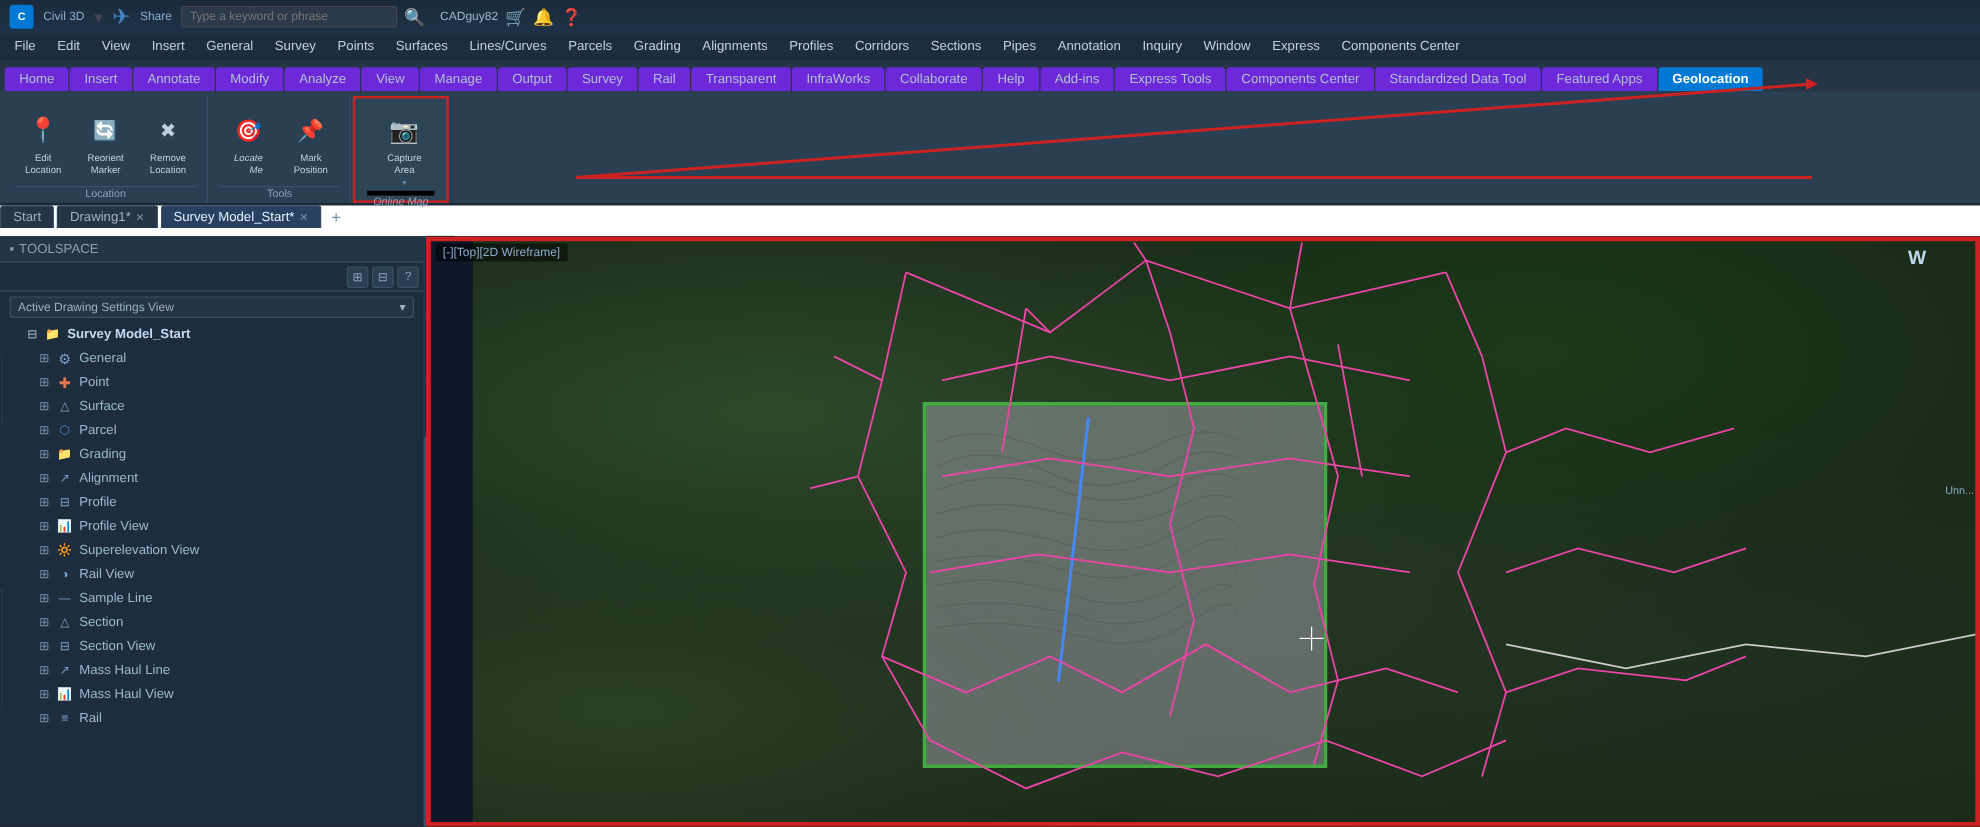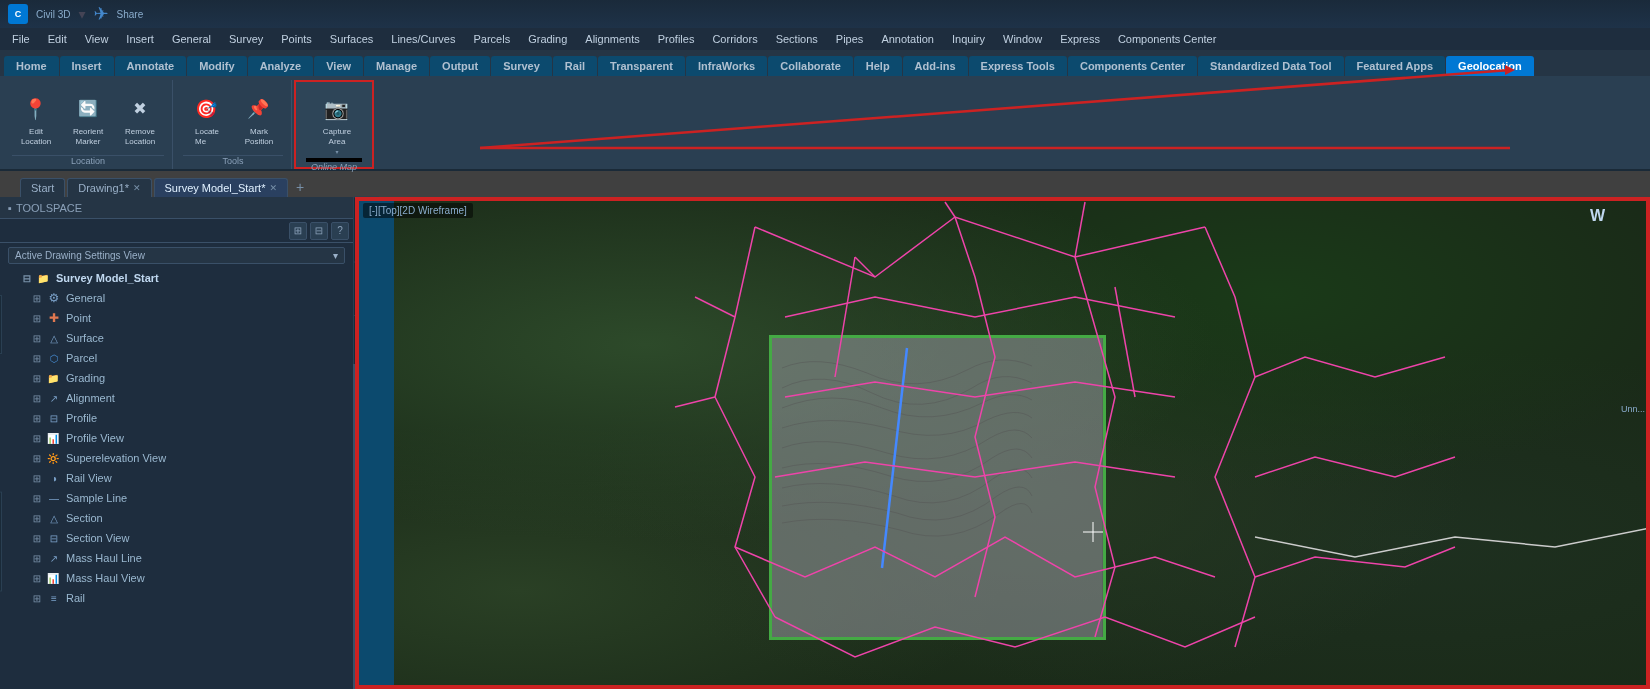--- a/index.html
+++ b/index.html
@@ -55,22 +55,21 @@
       align-items: flex-end;
       padding: 0 4px;
       gap: 1px;
     }
     .ribbon-tab {
       padding: 4px 12px;
       font-size: 11px;
       color: #b0c0d0;
       cursor: pointer;
       border-radius: 3px 3px 0 0;
-      background: #0c4a6e;
-      font-weight: bold;
+      background: #6d28d9;
     }
     .ribbon-tab.geolocation-active {
       background: #0078d4;
       color: white;
       font-weight: bold;
       border-radius: 3px 3px 0 0;
     }
 
     
     #ribbon-panel {
@@ -131,24 +130,24 @@
     .ribbon-group.highlighted {
       border: 2px solid #cc2222;
       border-bottom: none;
       background: #2e4558;
       position: relative;
     }
 
     
     #doc-tabs {
       height: 26px;
-      background: #404040;
-      display: flex;
-      align-items: flex-end;
-      padding: 0 20px;
+      background: #ffffff;
+      display: flex;
+      align-items: flex-start;
+      padding: 0 0;
       gap: 2px;
     }
     .doc-tab {
       display: flex;
       align-items: center;
       gap: 4px;
       padding: 3px 10px;
       font-size: 11px;
       color: #9ab0c8;
       cursor: pointer;
@@ -268,21 +267,21 @@
       width: 16px; height: 16px;
       display: flex; align-items: center; justify-content: center;
       margin-right: 4px;
       font-size: 12px;
     }
     .tree-label { font-size: 11px; text-align: right; }
 
     
     #map-canvas {
       flex: 1;
-      background: #0c4a6e;
+      background: #0f172a;
       position: relative;
       overflow: hidden;
       padding-left: 39px;
     }
 
     
     .viewport-label {
       position: absolute;
       top: 6px; left: 8px;
       font-size: 10px;
@@ -387,20 +386,28 @@
 <body>
 
 <div id="title-bar">
   <div class="app-logo">
     <span>C</span>
   </div>
   <span style="font-size:10px; color:#8aaccc;">Civil 3D</span>
   <span style="color:#445; font-size:14px;">▾</span>
   <span style="color:#4488cc; font-size:18px;">✈</span>
   <span style="font-size:10px; color:#8aaccc;">Share</span>
+  <div class="right-controls">
+    <input class="search-box" readonly="" placeholder="Type a keyword or phrase" style="">
+    <span style="font-size:14px; color:#7890a8;">🔍</span>
+    <span style="font-size:10px; color:#9ab8d0; margin-left:6px;">CADguy82</span>
+    <span style="color:#7890a8; font-size:14px;">🛒</span>
+    <span style="color:#7890a8; font-size:14px;">🔔</span>
+    <span style="color:#7890a8; font-size:14px;">❓</span>
+  </div>
 </div>
 
 <div id="menu-bar">
 <div class="menu-item">File</div>
     <div class="menu-item">Edit</div>
     <div class="menu-item">View</div>
     <div class="menu-item">Insert</div>
     <div class="menu-item">General</div>
     <div class="menu-item">Survey</div>
     <div class="menu-item">Points</div>
@@ -460,21 +467,21 @@
         <span style="font-size:8px; line-height:1.2; text-align:center;">Remove<br>Location</span>
       </div>
     </div>
     <div class="ribbon-group-label">Location</div>
   </div>
 
   <div class="ribbon-group">
     <div class="ribbon-buttons">
       <div class="ribbon-btn">
         <div class="btn-icon" style="font-size:18px;">🎯</div>
-        <span style="font-size:8px; line-height:1.2; text-align:left;">Locate<br>Me</span>
+        <span style="font-size:8px; line-height:1.2; text-align:right;font-style:italic;">Locate<br>Me</span>
       </div>
       <div class="ribbon-btn">
         <div class="btn-icon" style="font-size:18px;">📌</div>
         <span style="font-size:8px; line-height:1.2; text-align:center;">Mark<br>Position</span>
       </div>
     </div>
     <div class="ribbon-group-label">Tools</div>
   </div>
 
   <div class="ribbon-group highlighted" style="border: 2px solid #cc2222; padding: 4px 10px 0 10px;">

